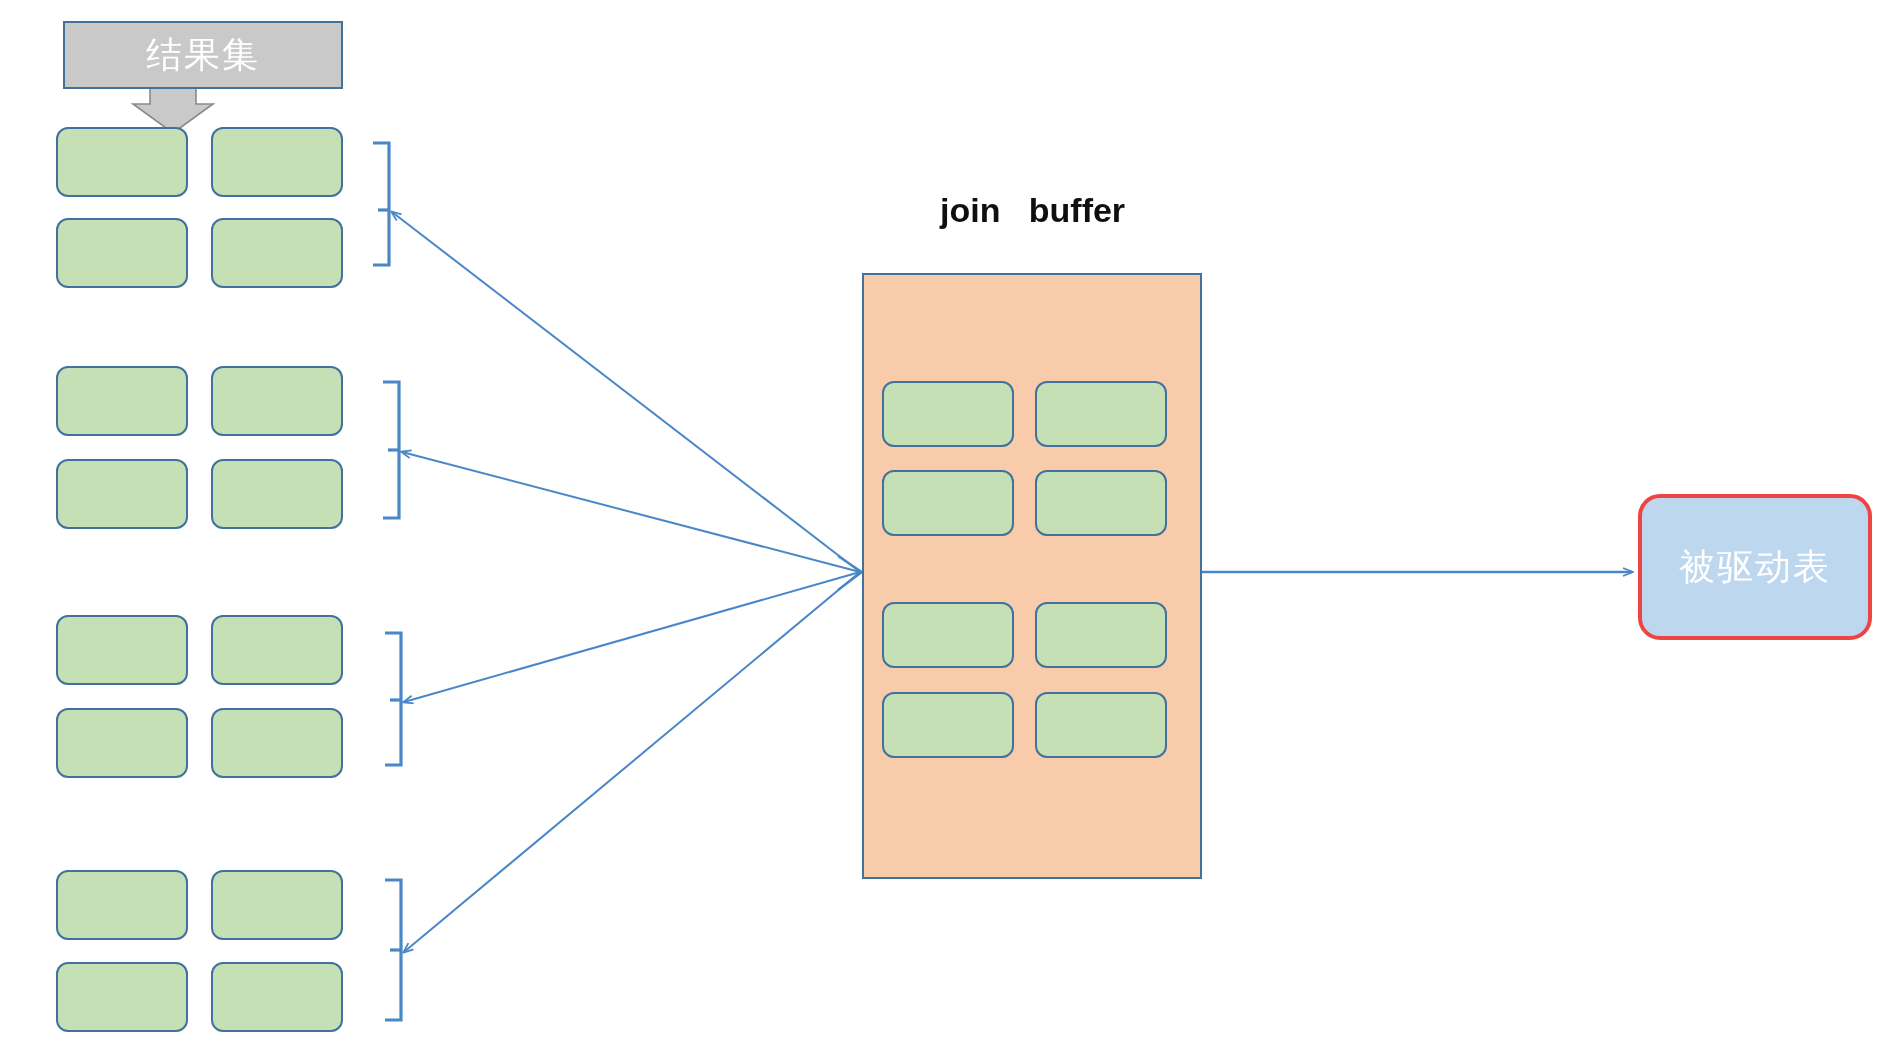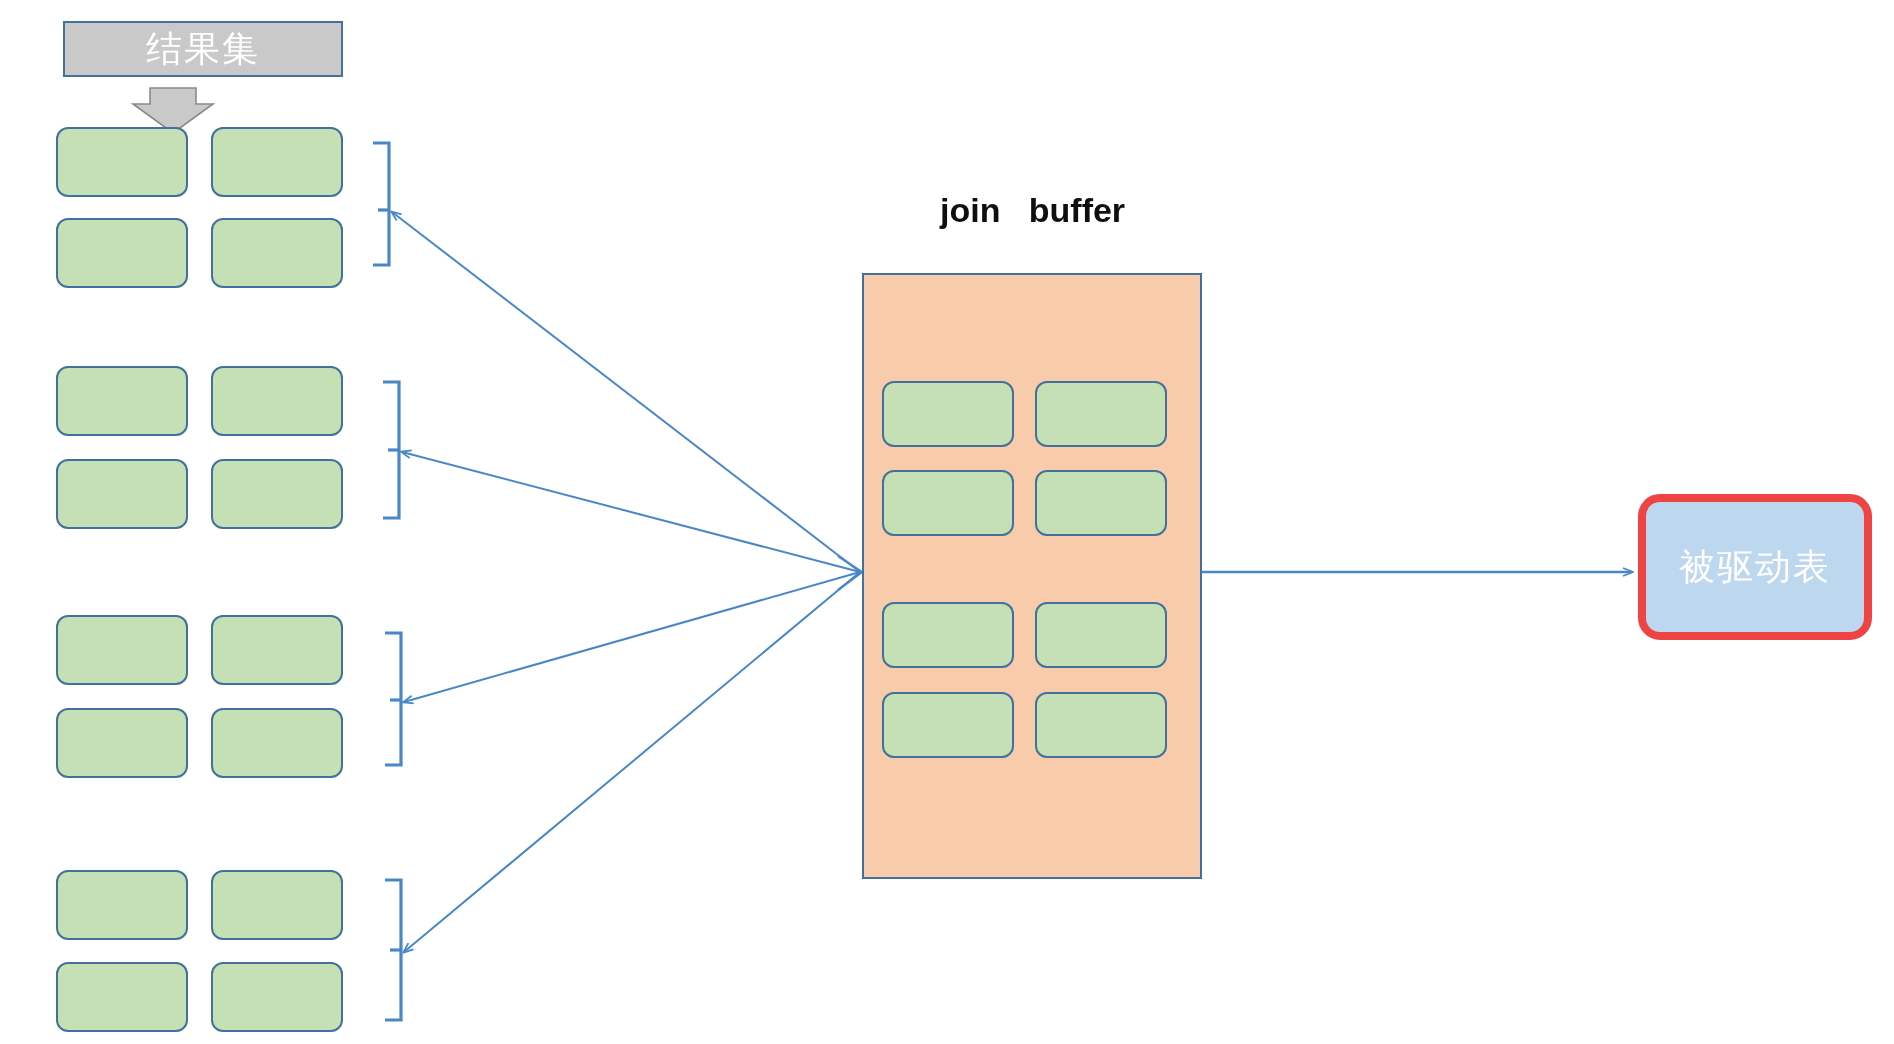--- a/index.html
+++ b/index.html
@@ -54,21 +54,21 @@
   .join-buffer-title {
     position: absolute;
     color: #0f0f0f;
     font-size: 34px;
     font-family: "Liberation Sans", sans-serif;
     white-space: pre;
     line-height: 1;
   }
   .driven-table-box {
     background: #BDD7EE;
-    border: 8px solid #ef4444;
+    border: 4px solid #ef4444;
     border-radius: 22px;
     display: flex;
     align-items: center;
     justify-content: center;
   }
   .driven-table-label {
     color: #ffffff;
     font-size: 36px;
     font-family: "Liberation Serif", serif;
     letter-spacing: 2px;
@@ -130,21 +130,21 @@
 
     <g>
       <path d="M838,556 L862,572 L838,590" fill="none" stroke="#4A87C7" stroke-width="2.2"></path>
     </g>
 
     <g>
       <line x1="1202" y1="572" x2="1632" y2="572" stroke="#4A87C7" stroke-width="2.4" marker-end="url(#arrowThin)"></line>
     </g>
   </svg>
 
-  <div class="node result-banner" style="left:63px; top:21px; width:280px; height:56px;">
+  <div class="node result-banner" style="left:63px; top:21px; width:280px; height:68px;">
     <span class="result-banner-label">结果集</span>
   </div>
 
   <div>
     <div class="node green-box" style="left:56px;  top:127px; width:132px; height:70px;"></div>
     <div class="node green-box" style="left:211px; top:127px; width:132px; height:70px;"></div>
     <div class="node green-box" style="left:56px;  top:218px; width:132px; height:70px;"></div>
     <div class="node green-box" style="left:211px; top:218px; width:132px; height:70px;"></div>
   </div>
 

